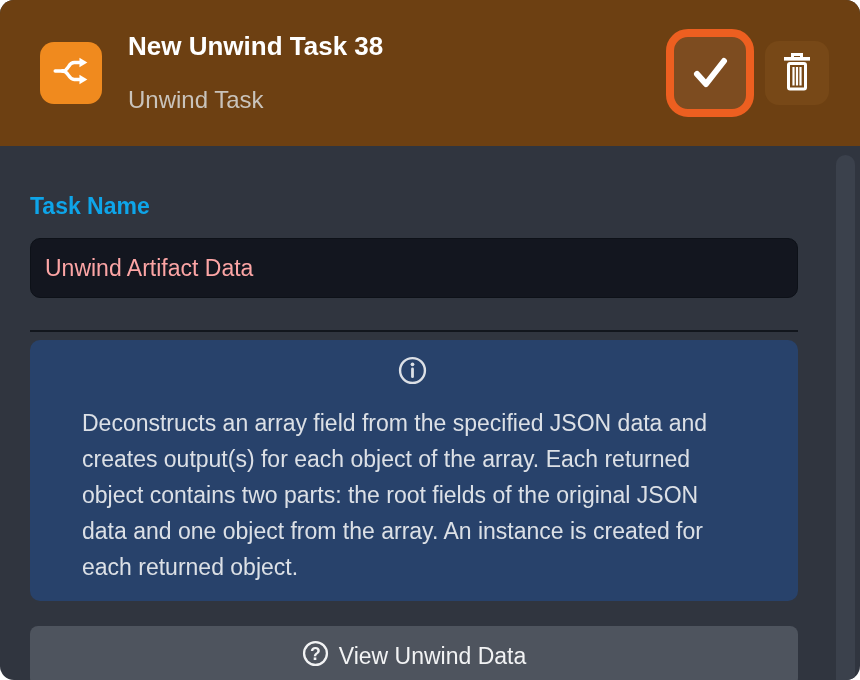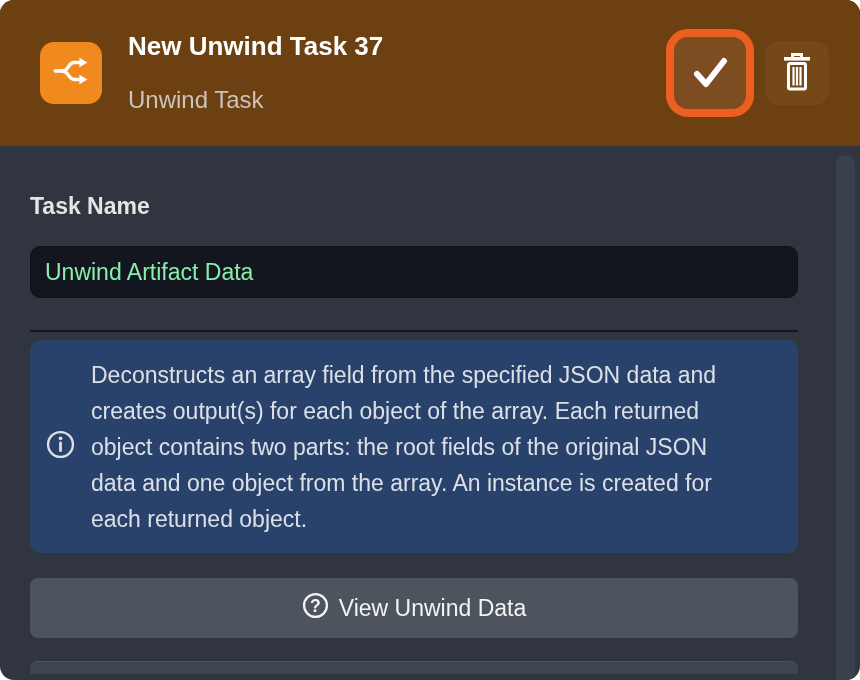--- a/index.html
+++ b/index.html
@@ -27,34 +27,35 @@
     margin-right:11px; cursor:pointer; flex:0 0 auto; padding:0;
   }
   .delete-btn {
     width:64px; height:64px; border-radius:14px; background:#774817;
     display:flex; align-items:center; justify-content:center;
     border:none; cursor:pointer; flex:0 0 auto; padding:0;
   }
   
   .content { width:768px; margin-left:30px; }
   .field-label {
-    margin-top:47px; color:#e5e5e5; font-size:23px; font-weight:bold;
+    margin-top:47px; color:#0ea5e9; font-size:23px; font-weight:bold;
   }
   .task-input {
-    display:block; margin-top:26px; width:100%; height:52px; box-sizing:border-box;
+    display:block; margin-top:18px; width:100%; height:60px; box-sizing:border-box;
     background:#13161f; border:1px solid #0d1118; border-radius:10px;
-    color:#86efac; font-size:23px; font-family:"Liberation Sans", sans-serif;
+    color:#fca5a5; font-size:23px; font-family:"Liberation Sans", sans-serif;
     padding:0 14px; outline:none;
   }
   .divider { margin-top:32px; height:2px; background:#12161d; border:none; }
   .info-box {
     min-height:213px; box-sizing:border-box;
     background:#28426b; border-radius:10px;
     display:flex; align-items:center; gap:16px;
     padding:16px 20px 16px 16px;
+    flex-direction:column;
   }
   .info-icon { flex:0 0 auto; }
   .info-text {
     color:#dce0e6; font-size:23px; line-height:36px; max-width:660px;
   }
   .sample-btn {
     margin-top:25px; width:100%; height:60px; box-sizing:border-box;
     background:#4e545e; border:none; border-radius:8px;
     display:flex; align-items:center; justify-content:center; gap:10px;
     color:#f2f3f4; font-size:23px; font-family:"Liberation Sans", sans-serif;
@@ -83,21 +84,21 @@
           <path d="M3 18 H10" stroke="#ffffff" stroke-width="3.2" stroke-linecap="round" fill="none"></path>
           <path d="M10 18 C16 18, 15 10, 21 10 H26" stroke="#ffffff" stroke-width="3.2" fill="none" stroke-linecap="round"></path>
           <path d="M10 18 C16 18, 15 26, 21 26 H26" stroke="#ffffff" stroke-width="3.2" fill="none" stroke-linecap="round"></path>
           <polygon points="26,5.5 33.5,10 26,14.5" fill="#ffffff"></polygon>
           <polygon points="26,21.5 33.5,26 26,30.5" fill="#ffffff"></polygon>
         </svg>
       </span>
     </div>
 
     <div class="titles">
-      <div class="title">New Unwind Task 37</div>
+      <div class="title">New Unwind Task 38</div>
       <div class="subtitle">Unwind Task</div>
     </div>
 
     <button class="confirm-btn">
       <span>
         <svg width="46" height="46" viewBox="0 0 46 46">
           <polyline points="10,25 19,35 37,12" fill="none" stroke="#ffffff" stroke-width="6" stroke-linecap="round" stroke-linejoin="round"></polyline>
         </svg>
       </span>
     </button>

